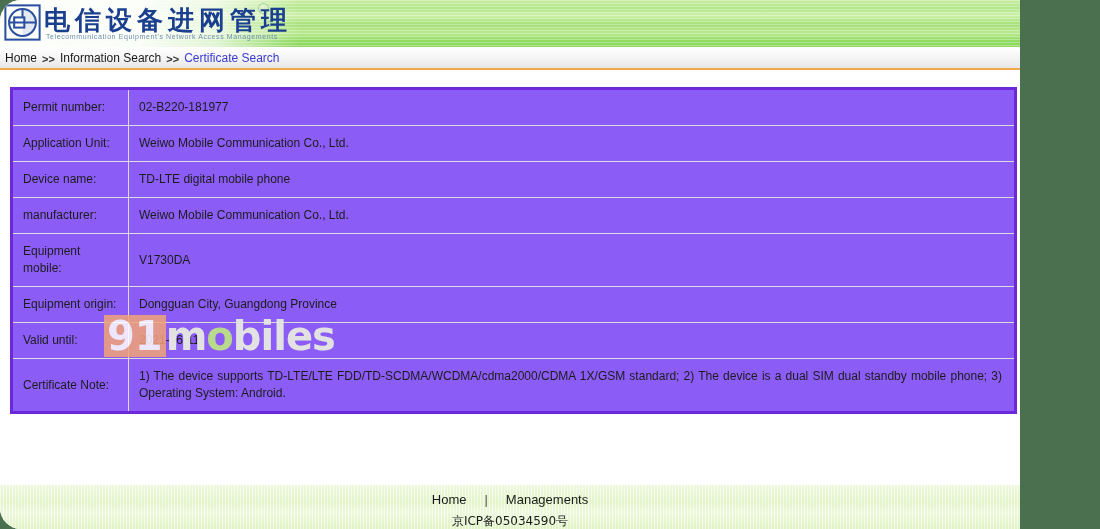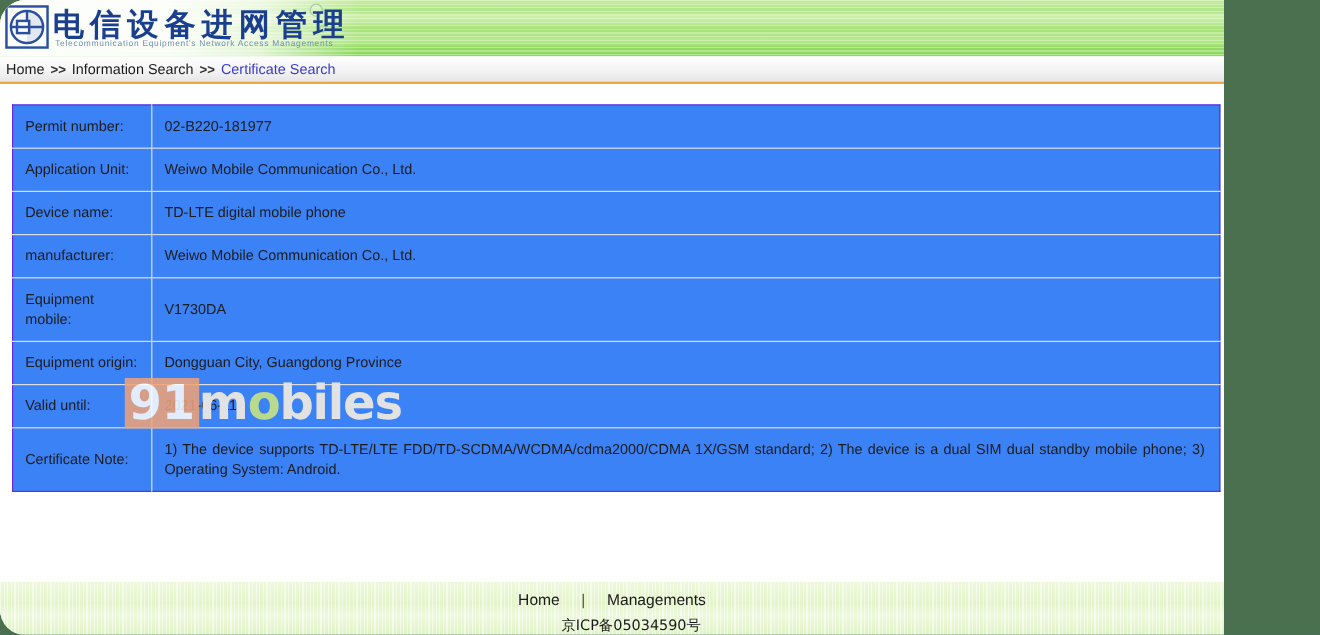--- a/index.html
+++ b/index.html
@@ -119,23 +119,23 @@
   
   .table-wrap {
     position: absolute;
     left: 10px;
     top: 87px;
     width: 1007px;
   }
   table.cert {
     width: 100%;
     border-collapse: collapse;
-    border: 1px solid #6d28d9;
+    border: 3px solid #6d28d9;
     table-layout: fixed;
-    background: #3b82f6;
+    background: #8b5cf6;
   }
   table.cert td {
     border-bottom: 1px solid #dcdcdc;
     vertical-align: middle;
     font-size: 12px;
     color: #1c1c1c;
     padding: 9px 10px;
     line-height: 17px;
   }
   table.cert tr:last-child td { border-bottom: none; }
@@ -218,21 +218,20 @@
   .footer-sep { color: #555; }
   .footer-icp {
     position: absolute;
     top: 28px;
     left: 0;
     width: 1020px;
     text-align: center;
     font-size: 12px;
     color: #1a1a1a;
     font-family: "DejaVu Sans", sans-serif;
-    padding-left: 16px;
   }
 </style>
 </head>
 <body>
 
 <div id="root">
   <div class="page">
 
     <div class="header">
       <div class="header-wash"></div>

